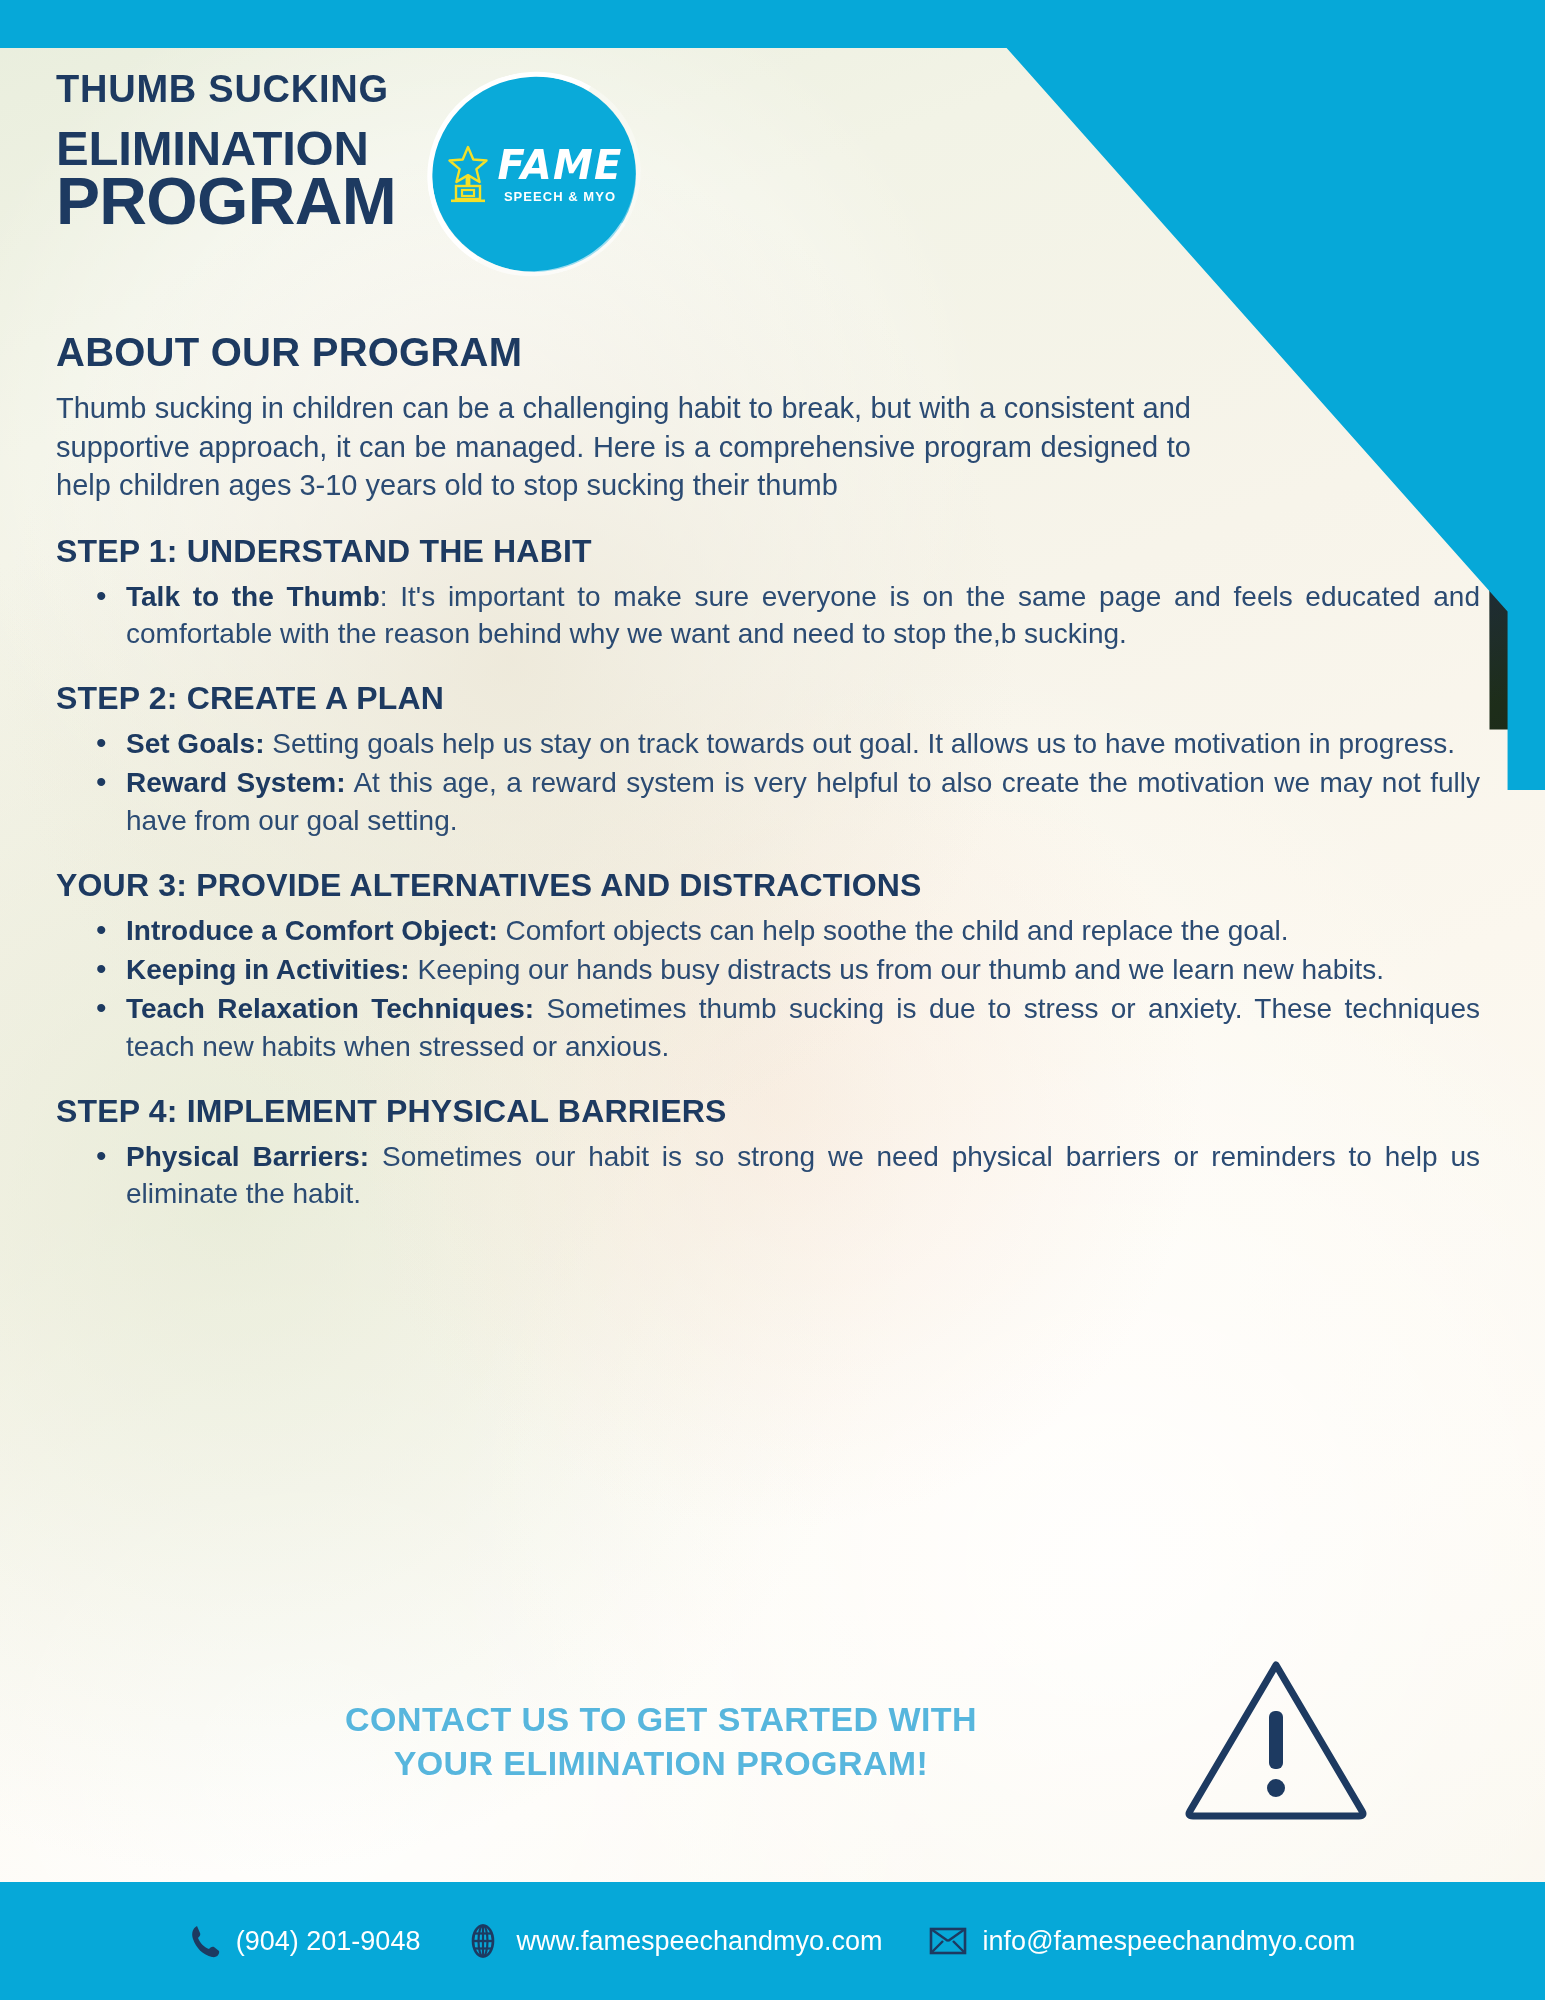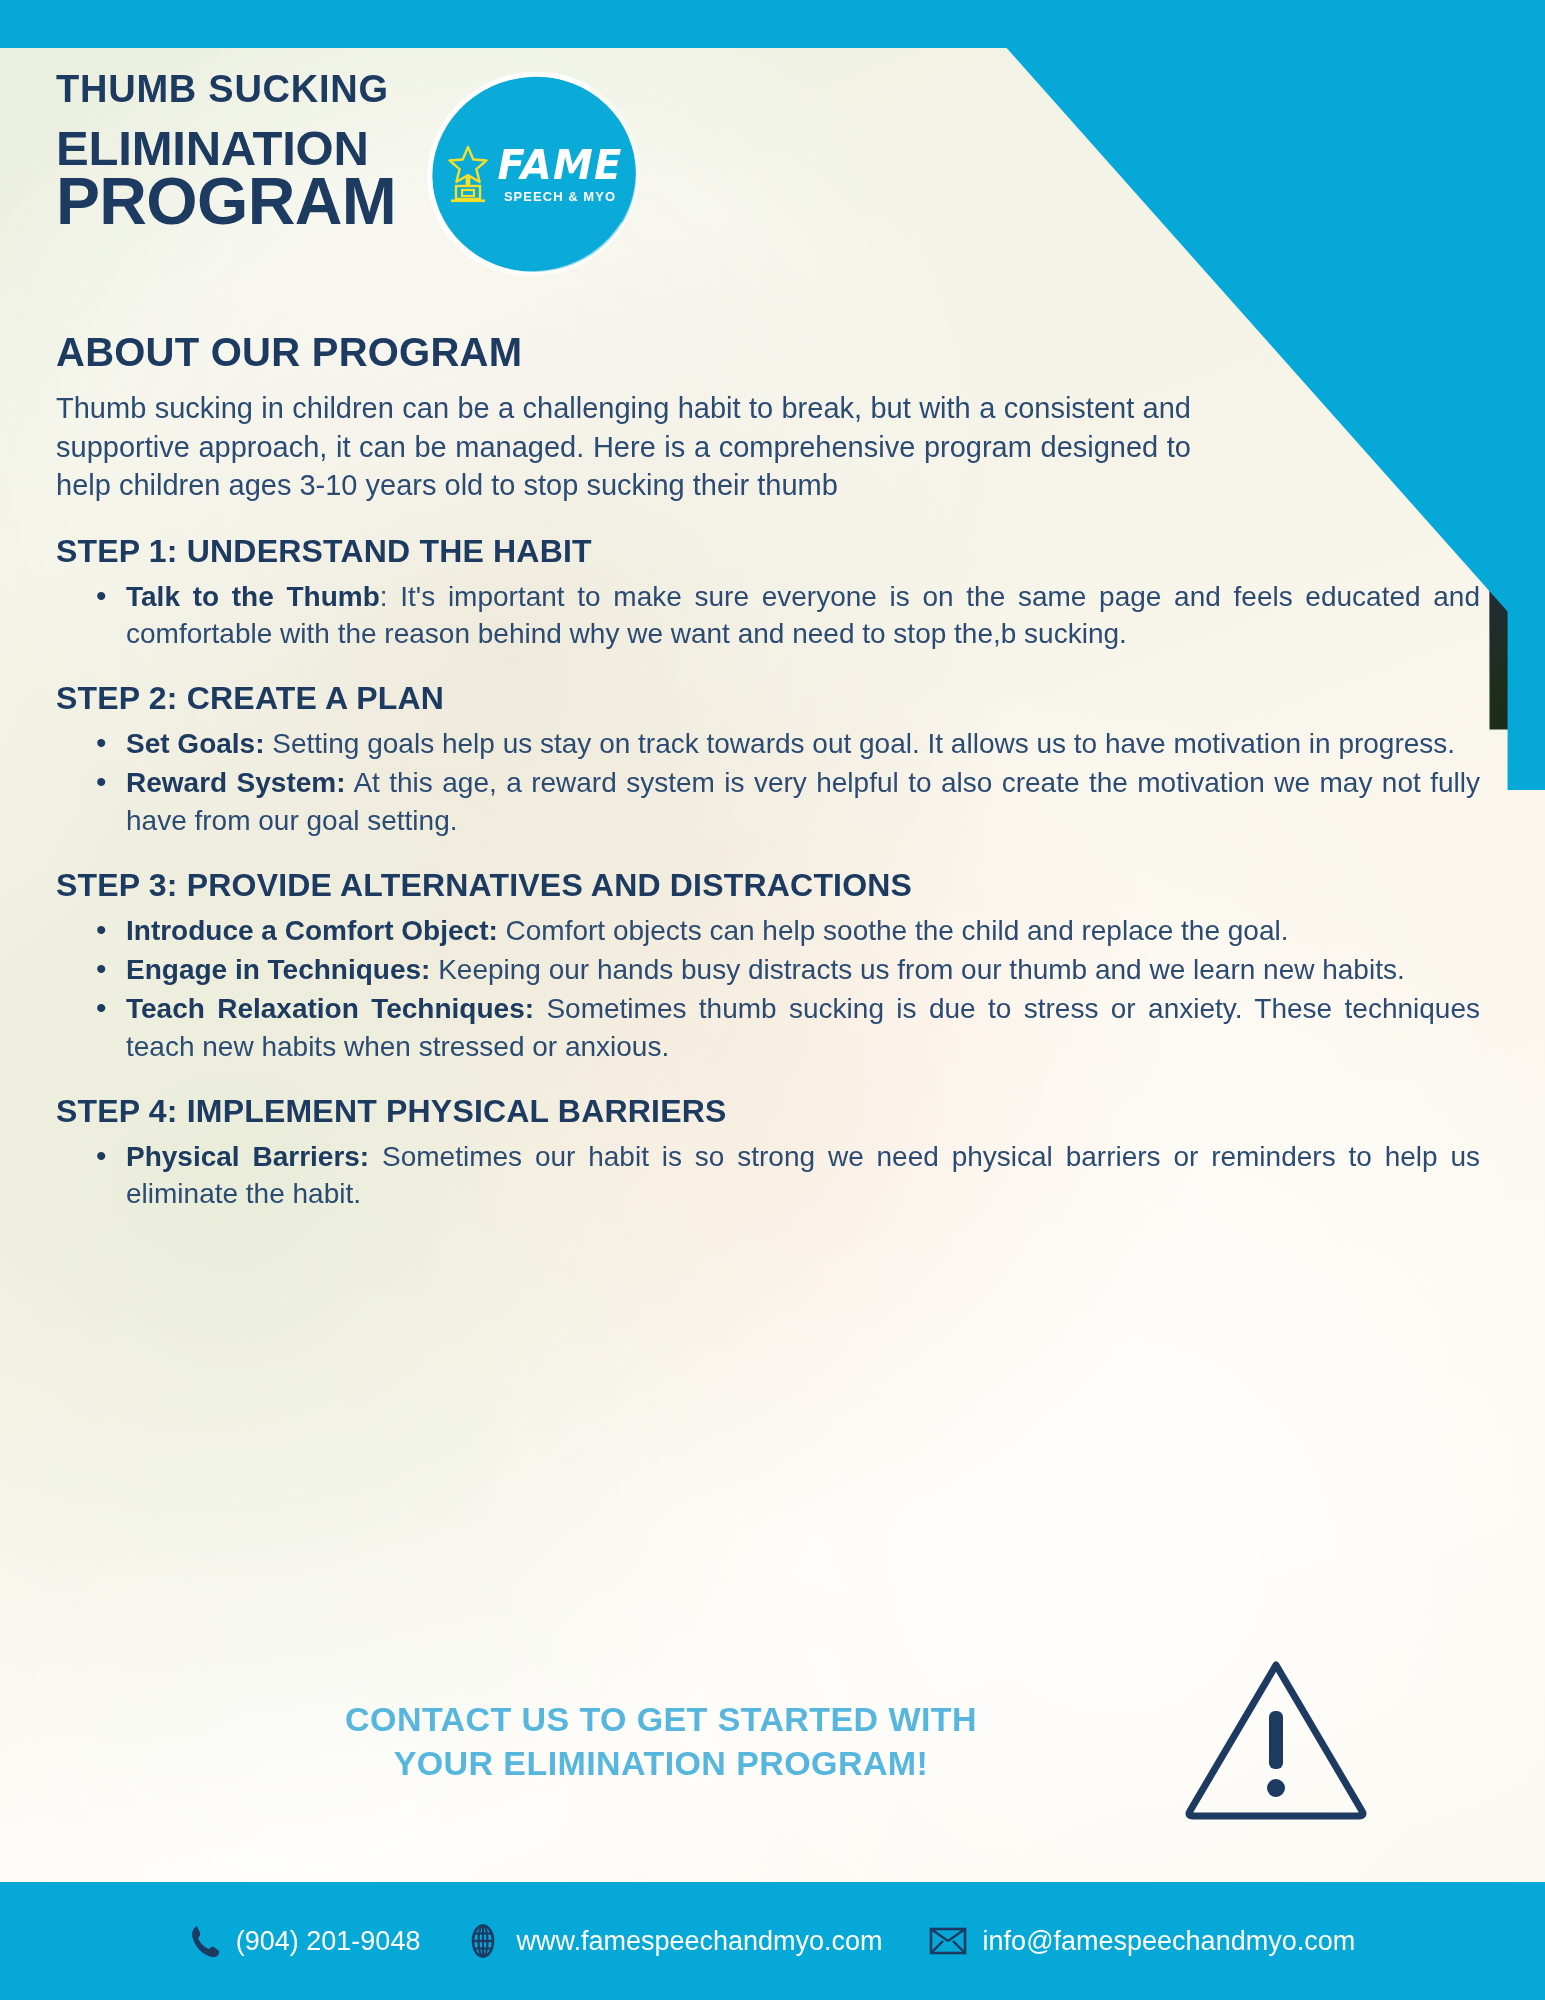--- a/index.html
+++ b/index.html
@@ -227,24 +227,24 @@
     <div id="steps-root">
         <div class="sect-h step-h">STEP 1: UNDERSTAND THE HABIT</div>
         <ul class="bullets">
           <li><b>Talk to the Thumb</b><span>: It's important to make sure everyone is on the same page and feels educated and comfortable with the reason behind why we want and need to stop the,b sucking.</span></li>
         </ul>
         <div class="sect-h step-h">STEP 2: CREATE A PLAN</div>
         <ul class="bullets">
           <li><b>Set Goals:</b><span> Setting goals help us stay on track towards out goal. It allows us to have motivation in progress.</span></li>
           <li><b>Reward System:</b><span> At this age, a reward system is very helpful to also create the motivation we may not fully have from our goal setting.</span></li>
         </ul>
-        <div class="sect-h step-h">STEP 3: PROVIDE ALTERNATIVES AND DISTRACTIONS</div>
+        <div class="sect-h step-h">YOUR 3: PROVIDE ALTERNATIVES AND DISTRACTIONS</div>
         <ul class="bullets">
           <li><b>Introduce a Comfort Object:</b><span> Comfort objects can help soothe the child and replace the goal.</span></li>
-          <li><b>Engage in Techniques:</b><span> Keeping our hands busy distracts us from our thumb and we learn new habits.</span></li>
+          <li><b>Keeping in Activities:</b><span> Keeping our hands busy distracts us from our thumb and we learn new habits.</span></li>
           <li><b>Teach Relaxation Techniques:</b><span> Sometimes thumb sucking is due to stress or anxiety. These techniques teach new habits when stressed or anxious.</span></li>
         </ul>
         <div class="sect-h step-h">STEP 4: IMPLEMENT PHYSICAL BARRIERS</div>
         <ul class="bullets">
           <li><b>Physical Barriers:</b><span> Sometimes our habit is so strong we need physical barriers or reminders to help us eliminate the habit.</span></li>
         </ul>
       </div>
   </div>
 
   <div class="cta">

